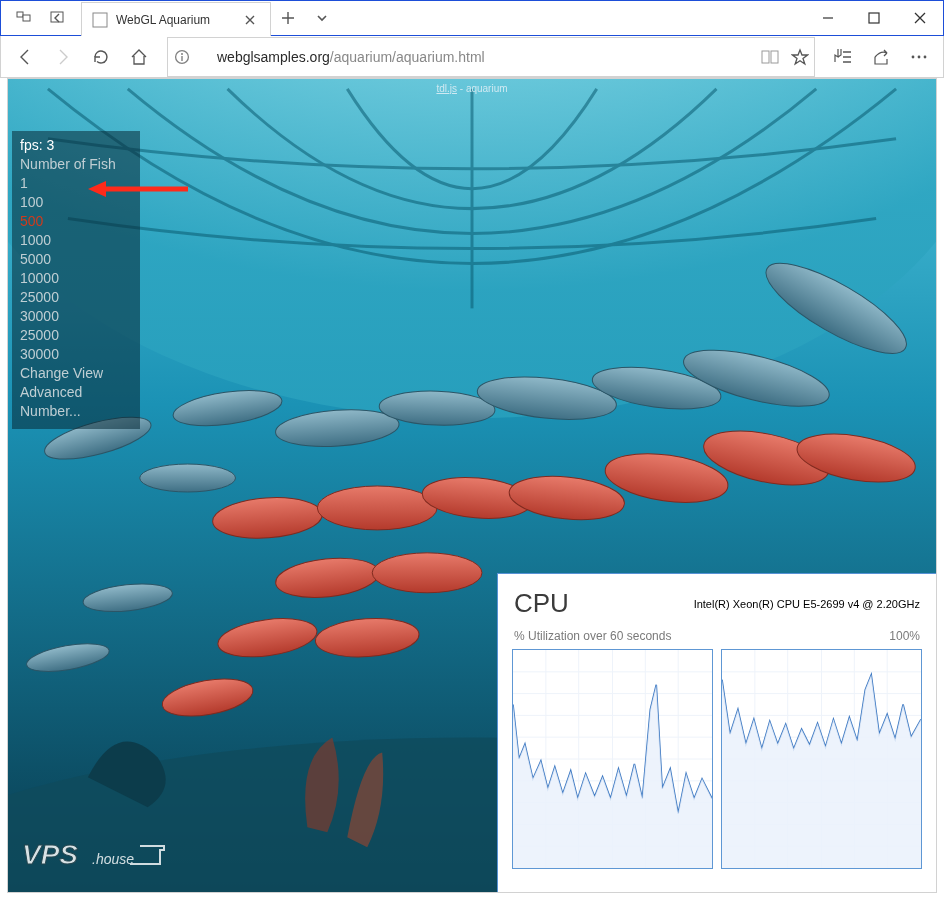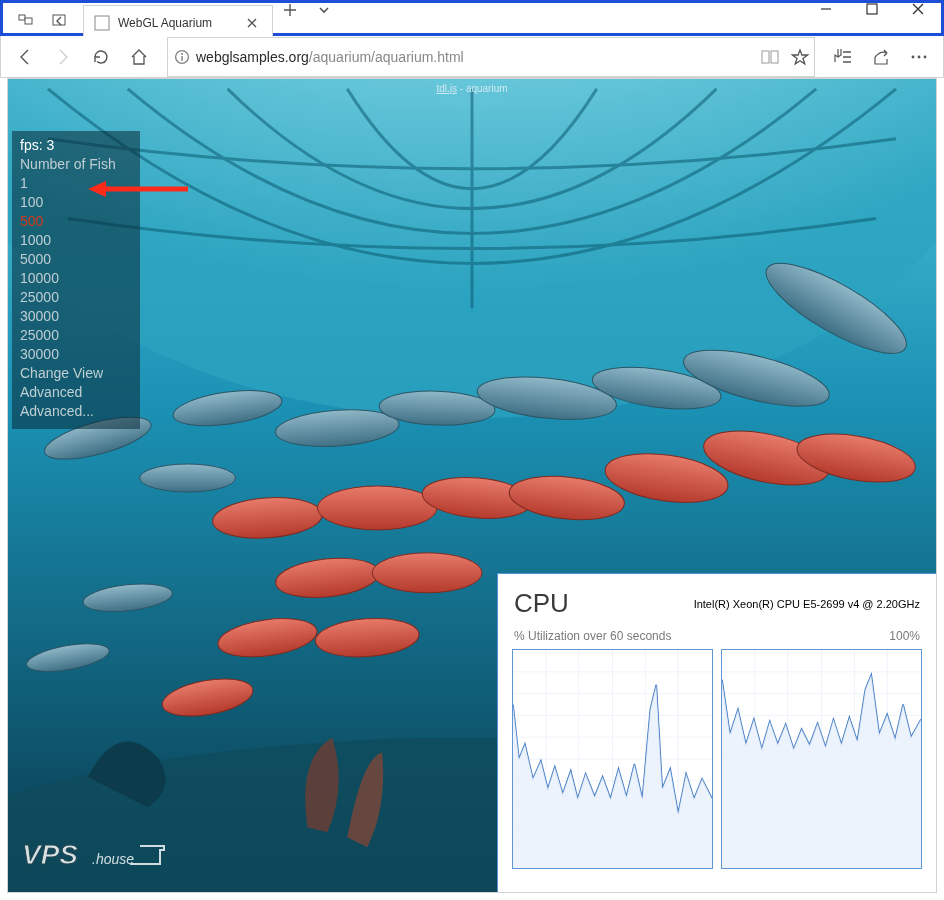--- a/index.html
+++ b/index.html
@@ -1,34 +1,34 @@
 <!DOCTYPE html>
 <html><head>
 <meta charset="utf-8">
 <style>
   * { box-sizing: border-box; margin: 0; padding: 0; }
   body { font-family: "Segoe UI", Tahoma, sans-serif; background:#fff; width:944px; height:900px; overflow:hidden; position:relative; }
 
   
-  .titlebar { position:absolute; top:0; left:0; right:0; height:36px; background:#fff; border:3px solid #1d4ed8; display:flex; align-items:flex-start; }
+  .titlebar { position:absolute; top:0; left:0; right:0; height:36px; background:#fff; border:1px solid #1d4ed8; display:flex; align-items:center; }
   .tb-left { display:flex; align-items:center; padding:0 6px; }
   .tb-left .sysico { width:34px; height:36px; display:flex; align-items:center; justify-content:center; color:#555; }
   .tab { display:flex; align-items:center; border:1px solid #d2d2d2; border-bottom:none; background:#fff; height:34px; margin-top:2px; padding:0 10px 0 10px; min-width:190px; }
   .tab .favicon { width:16px;height:16px; margin-right:8px; color:#6b6b6b; }
   .tab .tab-title { font-size:12px; color:#333; flex:1; }
   .tab .tab-close { width:20px;height:20px; color:#555; display:flex;align-items:center;justify-content:center; margin-left:8px; }
   .tab-newbtn, .tab-caret { width:34px; display:flex; align-items:center; justify-content:center; color:#555; }
   .tb-right { margin-left:auto; display:flex; }
   .winbtn { width:46px; display:flex; align-items:center; justify-content:center; color:#333; }
 
   
   .toolbar { position:absolute; top:36px; left:0; right:0; height:42px; border:1px solid #d2d2d2; border-top:none; background:#fff; display:flex; align-items:center; padding:0 6px; gap:2px; }
   .navbtn { width:36px; height:36px; display:flex; align-items:center; justify-content:center; color:#7a7a7a; }
   .navbtn.disabled { opacity:.5; }
-  .addrbar { flex:1; height:40px; border:1px solid #d2d2d2; margin:16px 8px; display:flex; align-items:center; position:relative; background:#fff; }
+  .addrbar { flex:1; height:40px; border:1px solid #d2d2d2; margin:16px 8px; display:flex; align-items:center; position:relative; background:#fff;gap:21px; }
   .addrbar .info-icon { width:28px; display:flex; align-items:center; justify-content:center; color:#808080; }
   .addrbar .url { font-size:14px; color:#888; white-space:nowrap; }
   .addrbar .url .host { color:#2b2b2b; }
   .addrbar .addr-right { position:absolute; right:2px; top:0; bottom:0; display:flex; align-items:center; gap:6px; }
   .addrbar .addr-right .ab-ico { width:24px; height:24px; display:flex; align-items:center; justify-content:center; color:#6b6b6b; }
   .rightbtn { width:36px; height:36px; display:flex; align-items:center; justify-content:center; color:#5a5a5a; }
 
   
   .viewport { position:absolute; top:78px; left:7px; right:7px; bottom:7px; border:1px solid #d2d2d2; background:linear-gradient(180deg,#1e8ab0 0%,#0c6b8f 60%,#06475f 100%); overflow:hidden; }
   .aquarium-bg { position:absolute; inset:0; }
@@ -281,21 +281,21 @@
         <div class="rowitem">1000</div>
         <div class="rowitem">5000</div>
         <div class="rowitem">10000</div>
         <div class="rowitem">25000</div>
         <div class="rowitem">30000</div>
         <div class="rowitem">25000</div>
         <div class="rowitem">30000</div>
       </div>
     <div class="rowitem">Change View</div>
     <div class="rowitem">Advanced</div>
-    <div class="rowitem">Advanced...</div>
+    <div class="rowitem">Number...</div>
   </div>
 
   <div class="anno-arrow">
     <svg width="100" height="20" viewBox="0 0 100 20">
       <line x1="100" y1="10" x2="14" y2="10" stroke="#ff2a1a" stroke-width="5"></line>
       <polygon points="0,10 18,2 18,18" fill="#ff2a1a"></polygon>
     </svg>
   </div>
 
   <div class="watermark">

